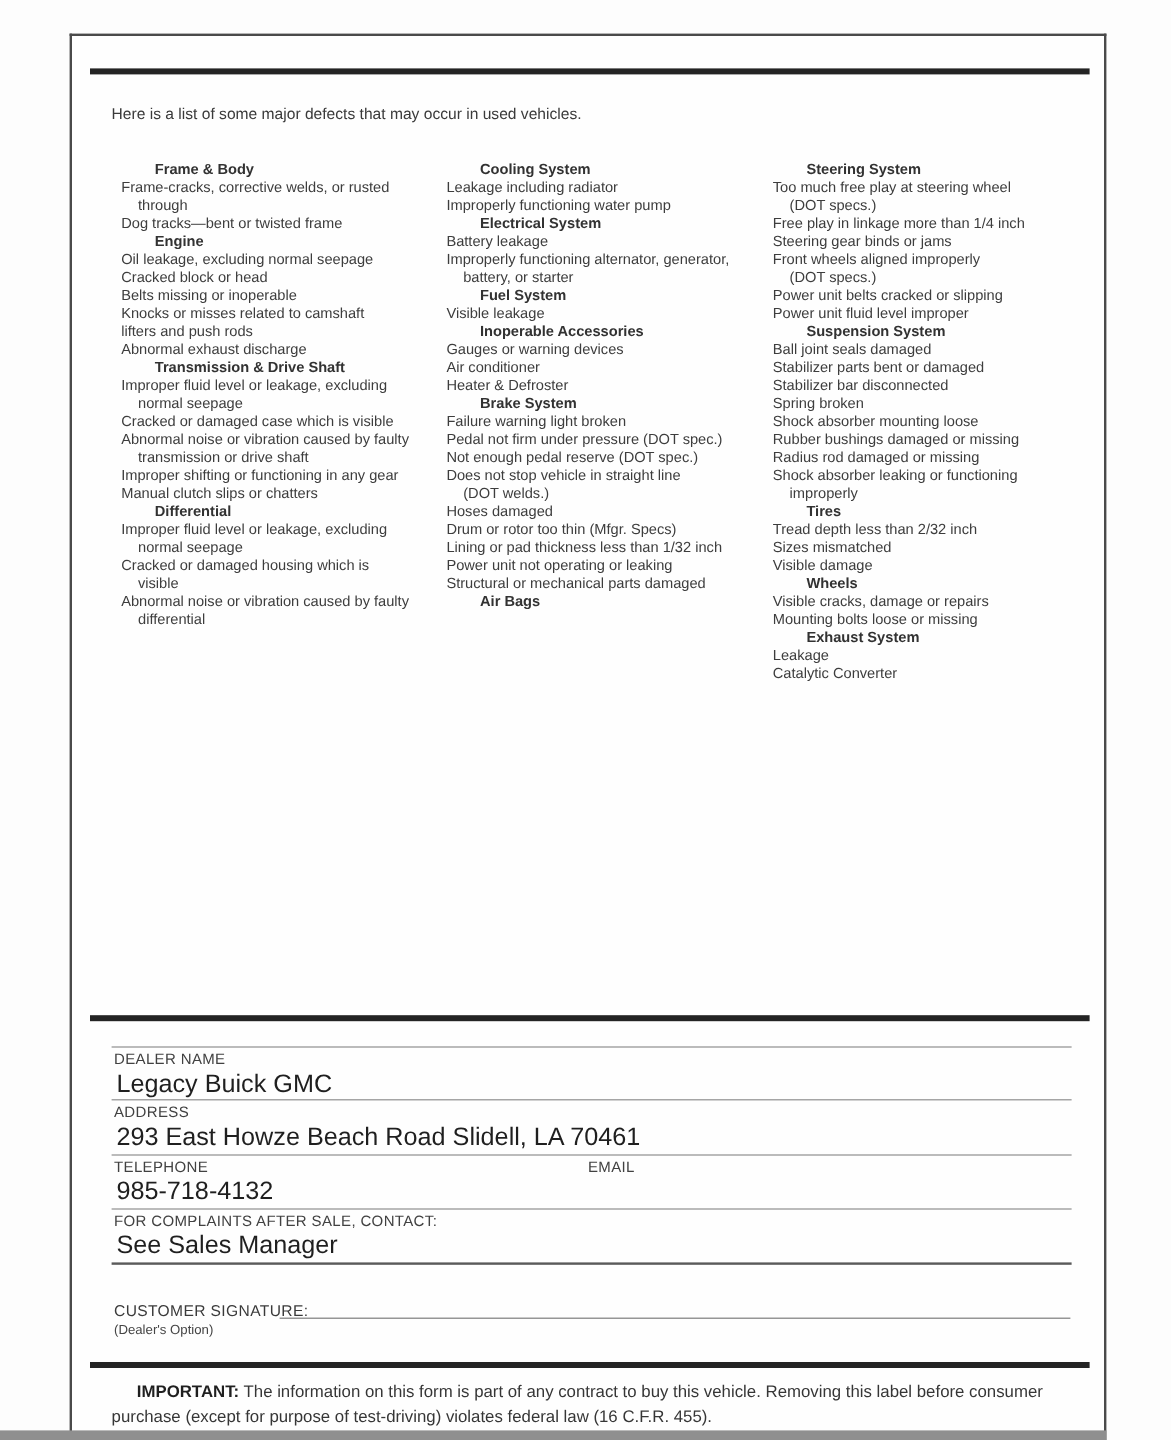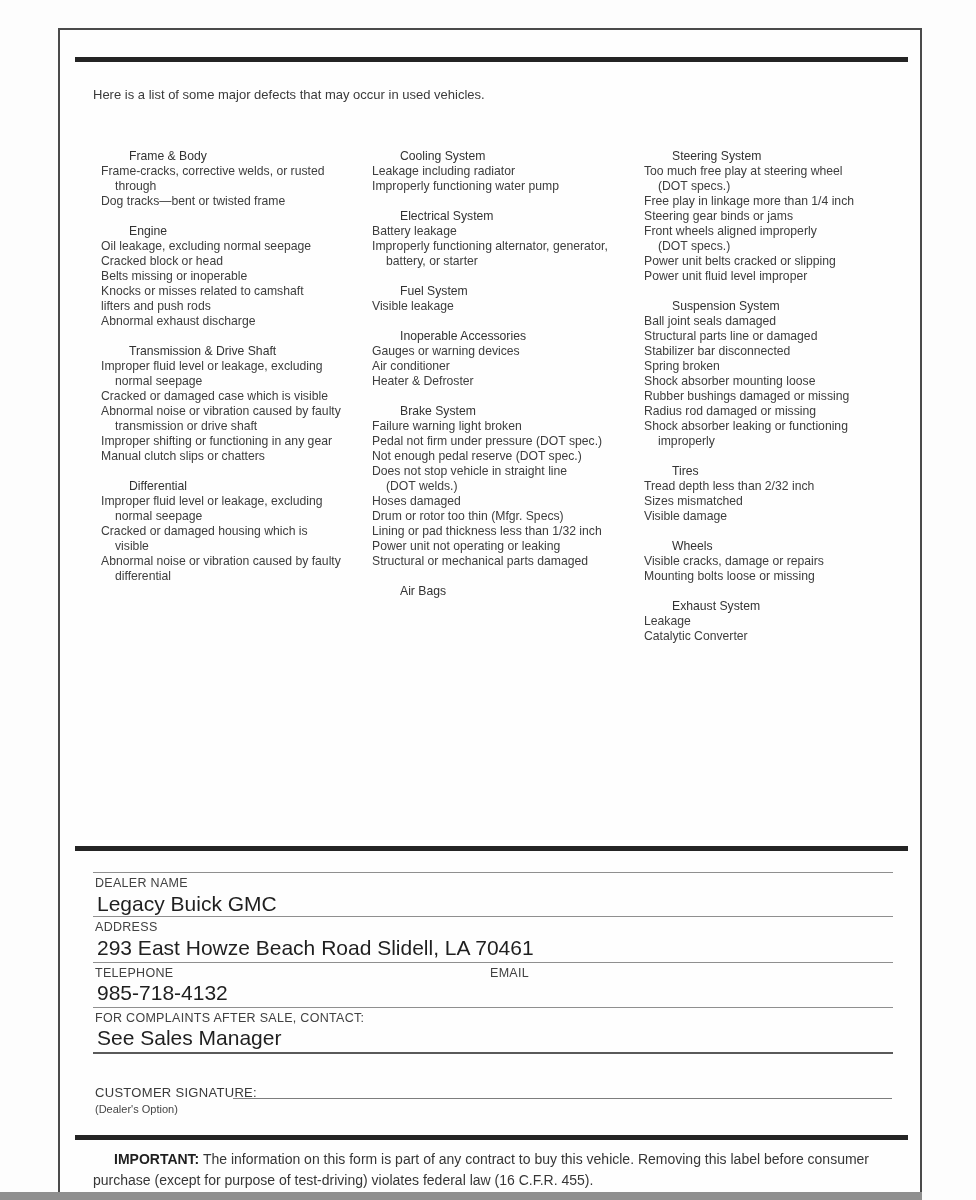--- a/index.html
+++ b/index.html
@@ -22,21 +22,21 @@
   .bar-low{top:1135px;}
   .intro{
     position:absolute;left:93px;top:87px;
     font-size:13px;color:#3a3a3a;
   }
   .cols{position:absolute;left:0;top:134px;width:976px;}
   .defect-col{position:absolute;top:0;font-size:12.2px;line-height:15px;color:#3d3d3d;}
   .col-1{left:93px;width:266px;}
   .col-2{left:364px;width:266px;}
   .col-3{left:636px;width:280px;}
-  .sec-title{font-weight:normal;color:#323232;margin-top:15px;white-space:nowrap;padding-left:36px;}
+  .sec-title{font-weight:bold;color:#323232;margin-top:0;white-space:nowrap;padding-left:36px;}
   .item{padding-left:8px;white-space:nowrap;}
   .item.cont{padding-left:22px;}
   .rule{position:absolute;left:93px;width:800px;height:1px;background:#8f8f8f;}
   .rule-heavy{height:2px;background:#5a5a5a;}
   .flabel{
     position:absolute;left:95px;
     font-size:12.5px;letter-spacing:.3px;color:#414141;
   }
   .fvalue{
     position:absolute;left:97px;
@@ -125,21 +125,21 @@
         <div class="item">Too much free play at steering wheel</div>
         <div class="item cont">(DOT specs.)</div>
         <div class="item">Free play in linkage more than 1/4 inch</div>
         <div class="item">Steering gear binds or jams</div>
         <div class="item">Front wheels aligned improperly</div>
         <div class="item cont">(DOT specs.)</div>
         <div class="item">Power unit belts cracked or slipping</div>
         <div class="item">Power unit fluid level improper</div>
         <div class="sec-title">Suspension System</div>
         <div class="item">Ball joint seals damaged</div>
-        <div class="item">Structural parts line or damaged</div>
+        <div class="item">Stabilizer parts bent or damaged</div>
         <div class="item">Stabilizer bar disconnected</div>
         <div class="item">Spring broken</div>
         <div class="item">Shock absorber mounting loose</div>
         <div class="item">Rubber bushings damaged or missing</div>
         <div class="item">Radius rod damaged or missing</div>
         <div class="item">Shock absorber leaking or functioning</div>
         <div class="item cont">improperly</div>
         <div class="sec-title">Tires</div>
         <div class="item">Tread depth less than 2/32 inch</div>
         <div class="item">Sizes mismatched</div>

